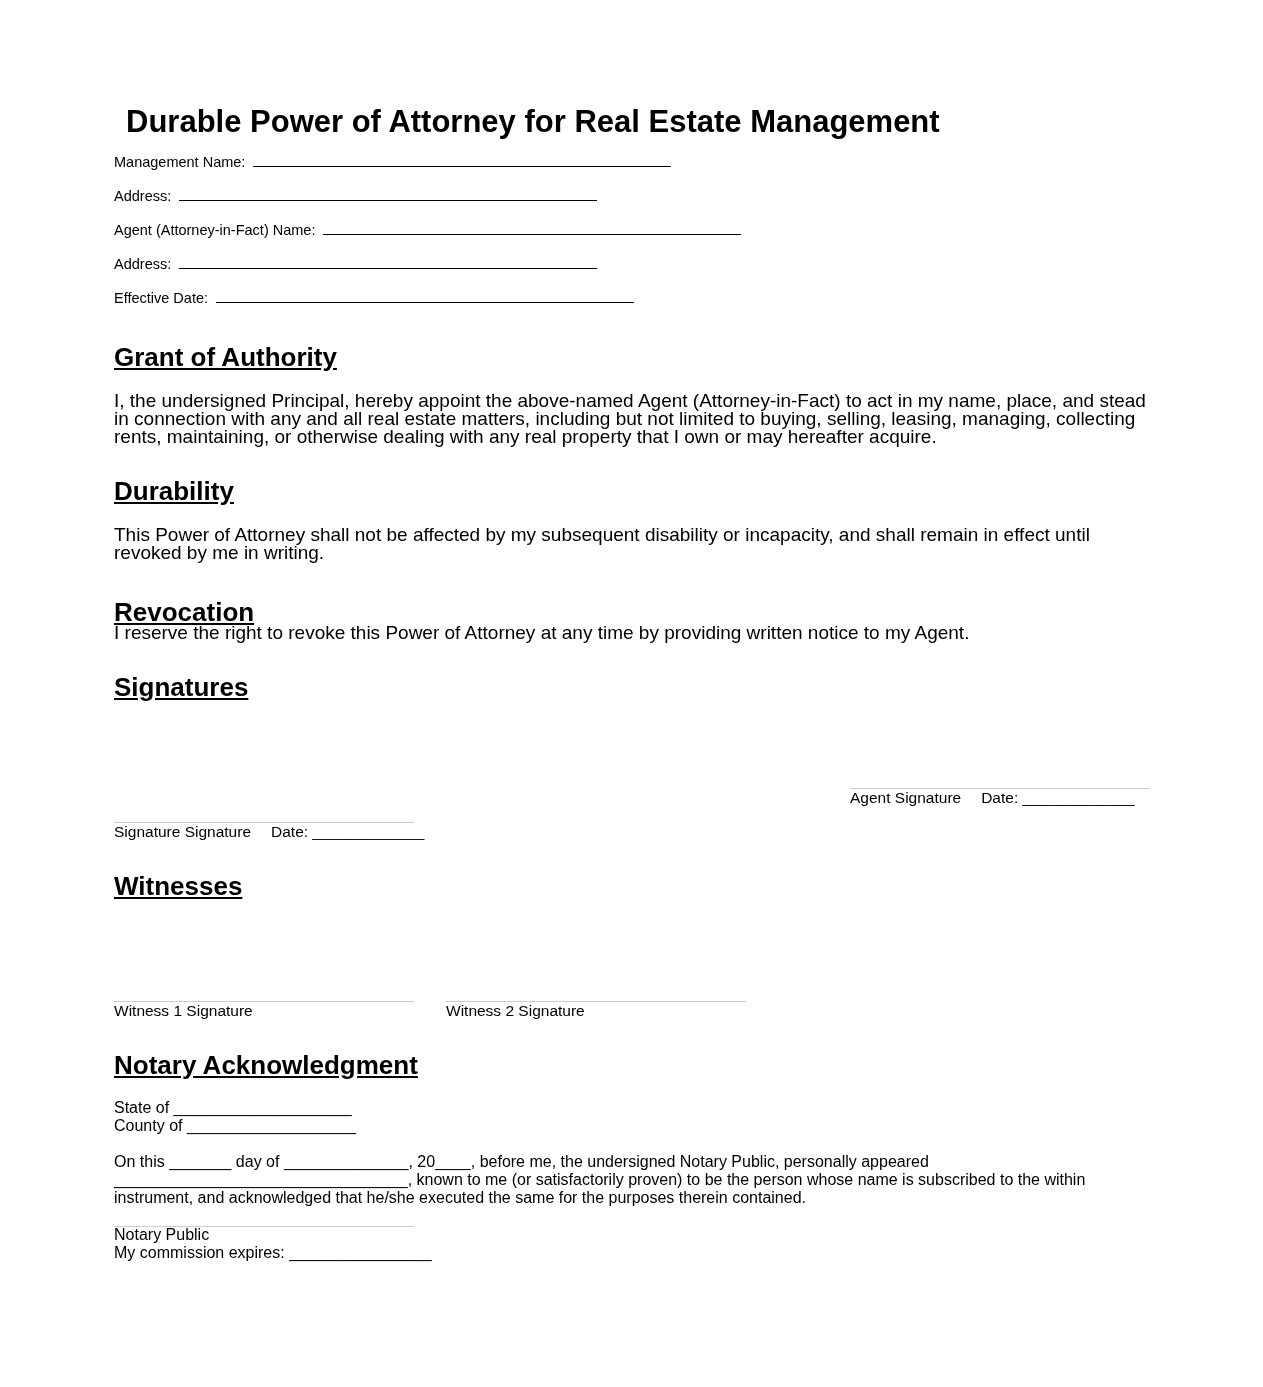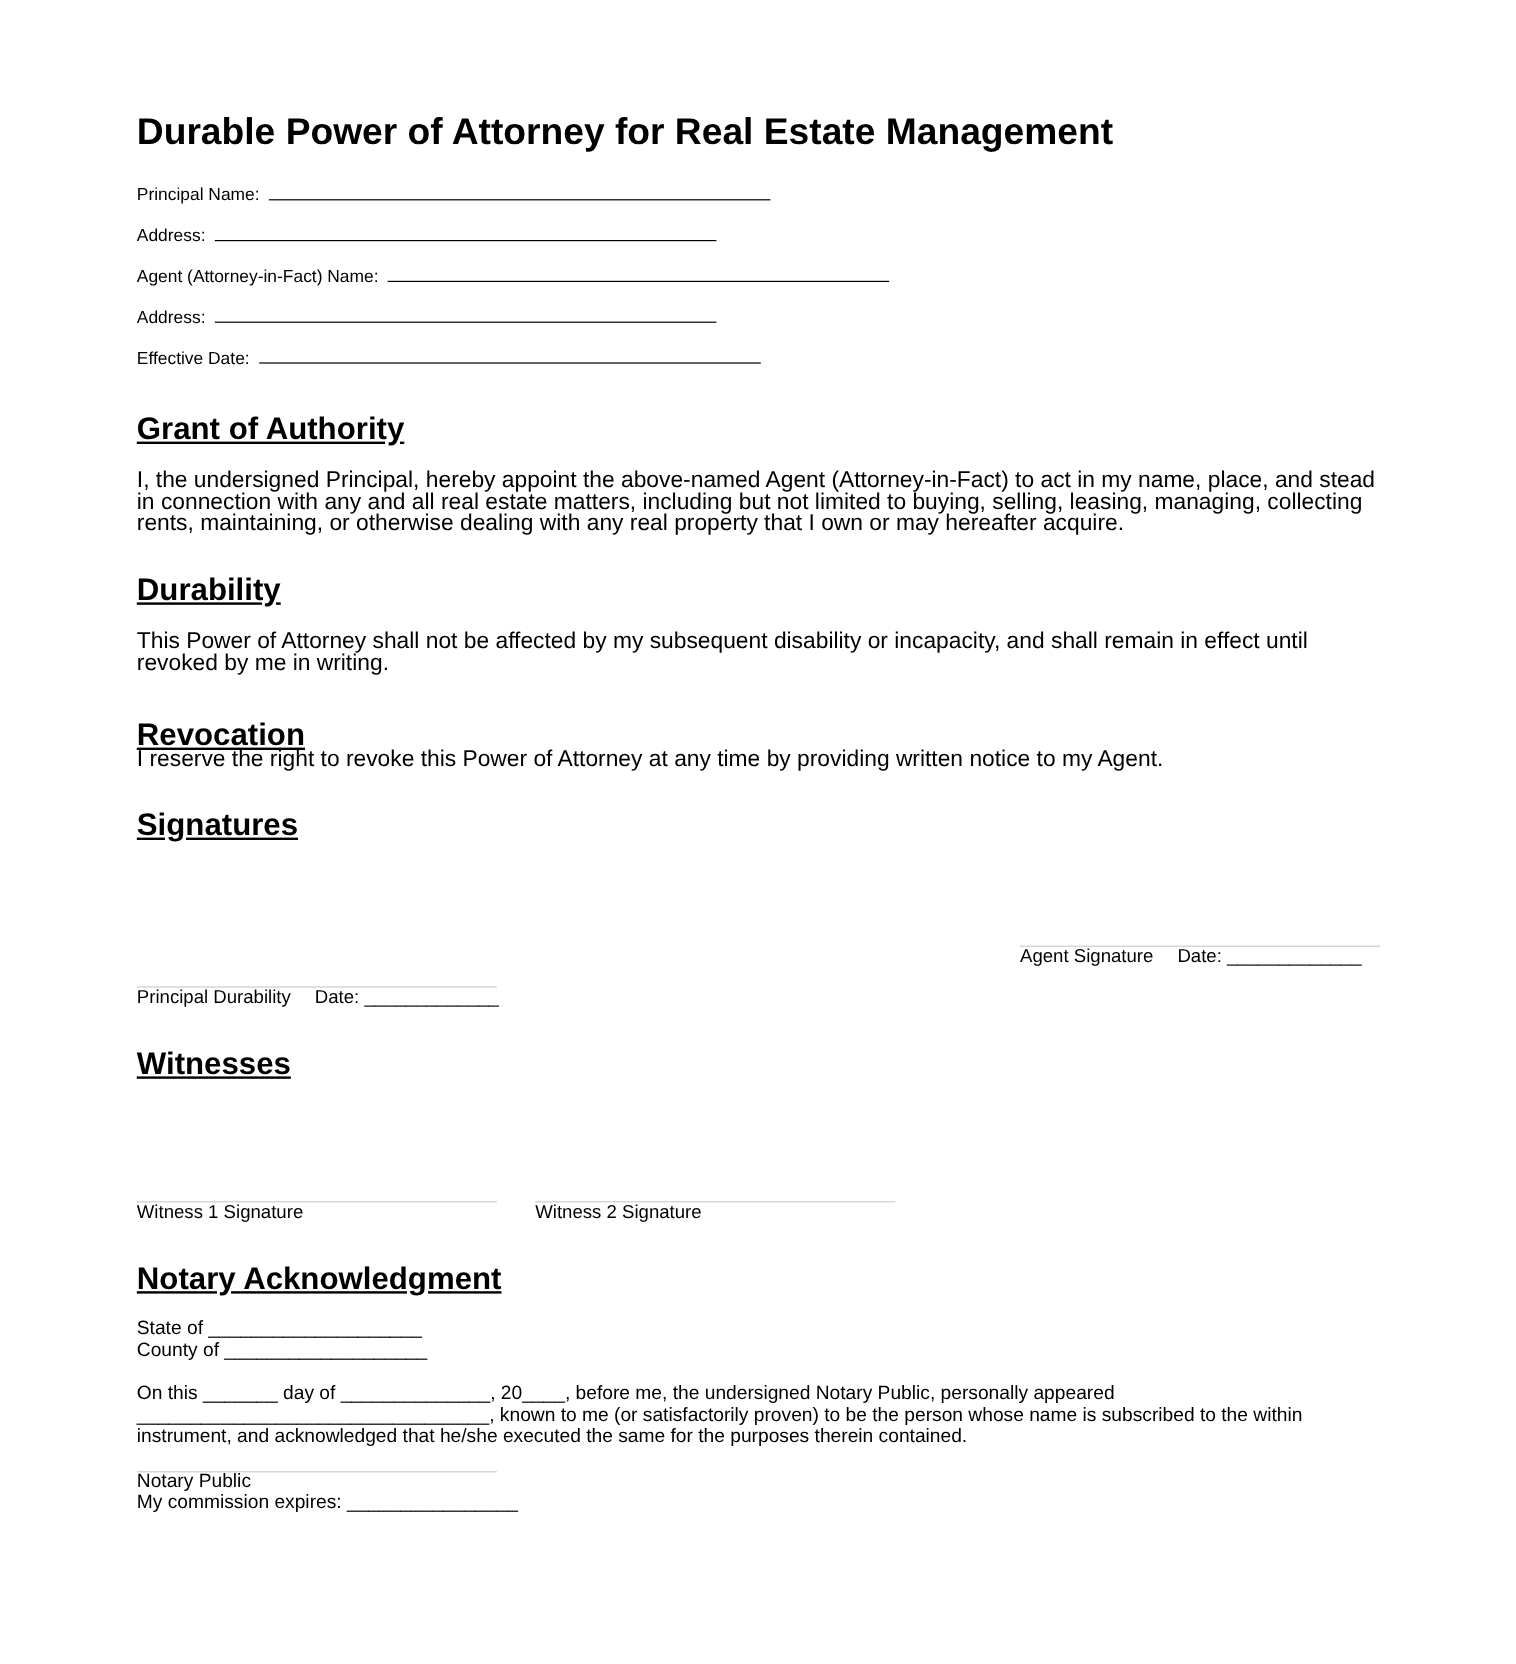--- a/index.html
+++ b/index.html
@@ -18,21 +18,21 @@
     .page {
       position: absolute;
       left: 114px;
       top: 0;
       width: 1036px;
     }
     h1 {
       position: absolute;
       left: 0;
       top: 90px;
-      margin: 0;
+      margin: 12px;
       font-size: 31px;
       font-weight: bold;
       white-space: nowrap;
       line-height: 40px;
     }
     .field {
       position: absolute;
       left: 0;
       font-size: 14.5px;
       line-height: 18px;
@@ -90,21 +90,21 @@
     }
   </style>
 </head>
 <body>
 
 <div class="page">
 
   <h1>Durable Power of Attorney for Real Estate Management</h1>
 
   <div class="field" style="top:151px;">
-    <span>Principal Name:</span><span class="blank" style="width:418px;"></span>
+    <span>Management Name:</span><span class="blank" style="width:418px;"></span>
   </div>
   <div class="field" style="top:185px;">
     <span>Address:</span><span class="blank" style="width:418px;"></span>
   </div>
   <div class="field" style="top:219px;">
     <span>Agent (Attorney-in-Fact) Name:</span><span class="blank" style="width:418px;"></span>
   </div>
   <div class="field" style="top:253px;">
     <span>Address:</span><span class="blank" style="width:418px;"></span>
   </div>
@@ -117,21 +117,21 @@
 
   <h2 style="top:476px;">Durability</h2>
   <p class="body" style="top:526px;">This Power of Attorney shall not be affected by my subsequent disability or incapacity, and shall remain in effect until revoked by me in writing.</p>
 
   <h2 style="top:597px;">Revocation</h2>
   <p class="body" style="top:624px;">I reserve the right to revoke this Power of Attorney at any time by providing written notice to my Agent.</p>
 
   <h2 style="top:672px;">Signatures</h2>
 
   <div class="sig" style="left:0; top:822px;">
-    <span>Principal Durability</span><span class="date-label">Date: _____________</span>
+    <span>Signature Signature</span><span class="date-label">Date: _____________</span>
   </div>
 
   <div class="sig" style="left:736px; top:788px;">
     <span>Agent Signature</span><span class="date-label">Date: _____________</span>
   </div>
 
   <h2 style="top:871px;">Witnesses</h2>
 
   <div class="sig" style="left:0; top:1001px;">
     <span>Witness 1 Signature</span>

